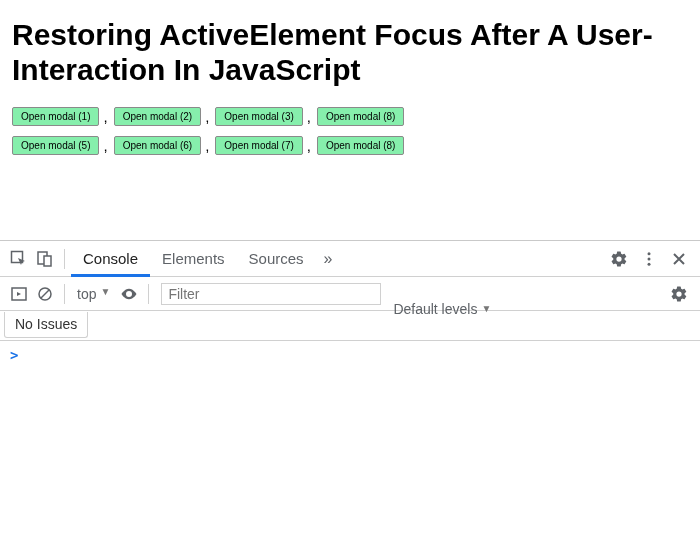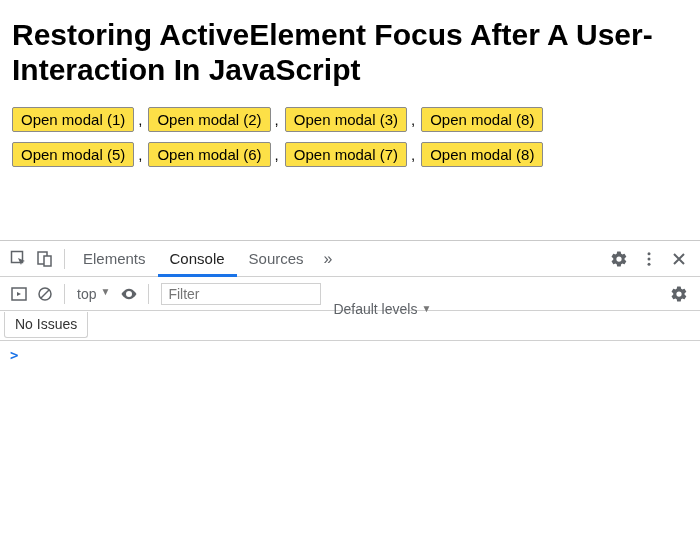--- a/index.html
+++ b/index.html
@@ -22,23 +22,23 @@
     color: #000;
   }
   .button-row {
     margin-bottom: 10px;
     display: flex;
     align-items: center;
     gap: 0;
   }
   .modal-btn {
     font-family: Arial, Helvetica, sans-serif;
-    font-size: 15px;
+    font-size: 10px;
     padding: 3px 8px;
-    background: #fde047;
+    background: #86efac;
     border: 1px solid #8a8a8a;
     border-radius: 2px;
     cursor: pointer;
     color: #000;
   }
   .sep {
     font-size: 15px;
     margin: 0 6px 0 4px;
     color: #000;
   }
@@ -114,21 +114,21 @@
     padding: 0 6px;
     cursor: pointer;
   }
   .dt-caret {
     font-size: 10px;
     margin-left: 4px;
     color: #777;
   }
   .dt-filter {
     height: 22px;
-    width: 160px;
+    width: 220px;
     border: 1px solid #d0d0d0;
     padding: 0 6px;
     font-size: 14px;
     color: #5f6368;
     background: #fff;
     margin: 0 6px;
   }
   .dt-levels {
     display: flex; align-items: center;
     padding: 0 6px;
@@ -201,22 +201,22 @@
         <path d="M8 8 L15 11 L12 12 L11 15 Z" fill="#5f6368"></path>
       </svg>
     </div>
     <div class="dt-iconbtn">
       <svg width="18" height="18" viewBox="0 0 18 18" fill="none">
         <rect x="2" y="2" width="9" height="12" stroke="#5f6368" stroke-width="1.5" fill="none"></rect>
         <rect x="8" y="6" width="7" height="10" stroke="#5f6368" stroke-width="1.5" fill="#fff"></rect>
       </svg>
     </div>
     <div class="dt-vline"></div>
+    <div class="dt-tab active">Console</div>
     <div class="dt-tab">Elements</div>
-    <div class="dt-tab active">Console</div>
     <div class="dt-tab">Sources</div>
     <div class="dt-overflow">»</div>
     <div class="dt-spacer"></div>
     <div class="dt-right-iconbtn">
       <svg width="18" height="18" viewBox="0 0 24 24">
           <path fill="#5f6368" d="M19.4 13a7.5 7.5 0 0 0 .1-1 7.5 7.5 0 0 0-.1-1l2.1-1.6a.5.5 0 0 0 .1-.7l-2-3.4a.5.5 0 0 0-.6-.2l-2.5 1a7.3 7.3 0 0 0-1.7-1l-.4-2.6A.5.5 0 0 0 13.9 2h-4a.5.5 0 0 0-.5.4L9 5a7.3 7.3 0 0 0-1.7 1l-2.5-1a.5.5 0 0 0-.6.2l-2 3.4a.5.5 0 0 0 .1.7L4.4 11a7.5 7.5 0 0 0-.1 1 7.5 7.5 0 0 0 .1 1l-2.1 1.6a.5.5 0 0 0-.1.7l2 3.4a.5.5 0 0 0 .6.2l2.5-1a7.3 7.3 0 0 0 1.7 1l.4 2.6a.5.5 0 0 0 .5.4h4a.5.5 0 0 0 .5-.4l.4-2.6a7.3 7.3 0 0 0 1.7-1l2.5 1a.5.5 0 0 0 .6-.2l2-3.4a.5.5 0 0 0-.1-.7Zm-7.4 2.5A3.5 3.5 0 1 1 15.5 12 3.5 3.5 0 0 1 12 15.5Z"></path>
         </svg>
     </div>
     <div class="dt-right-iconbtn">
       <svg width="18" height="18" viewBox="0 0 24 24">

